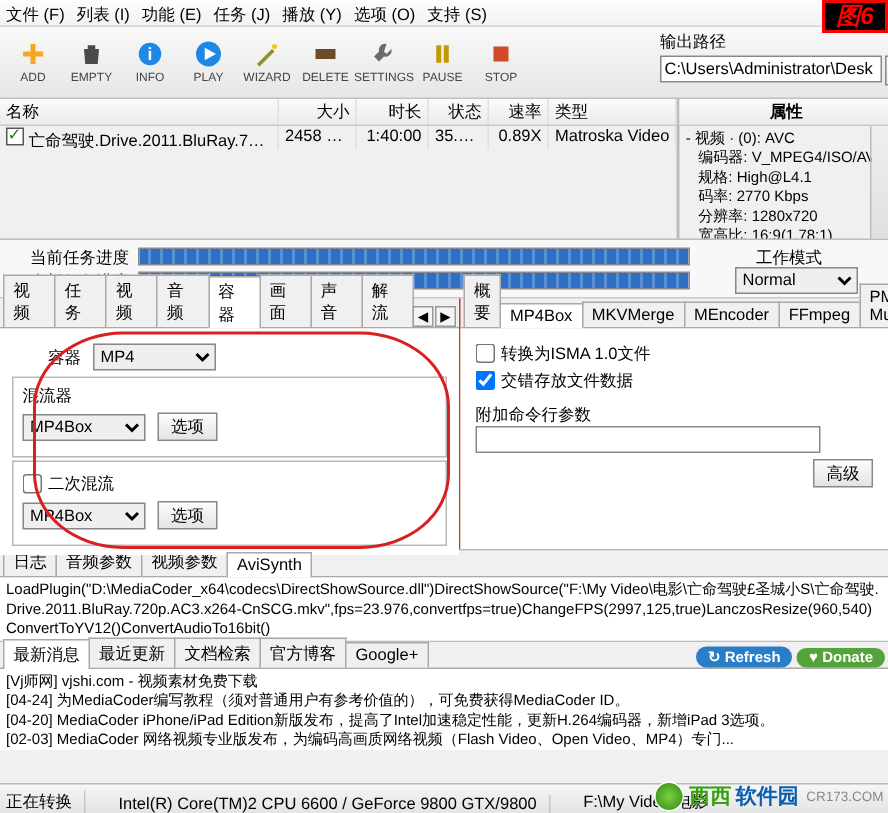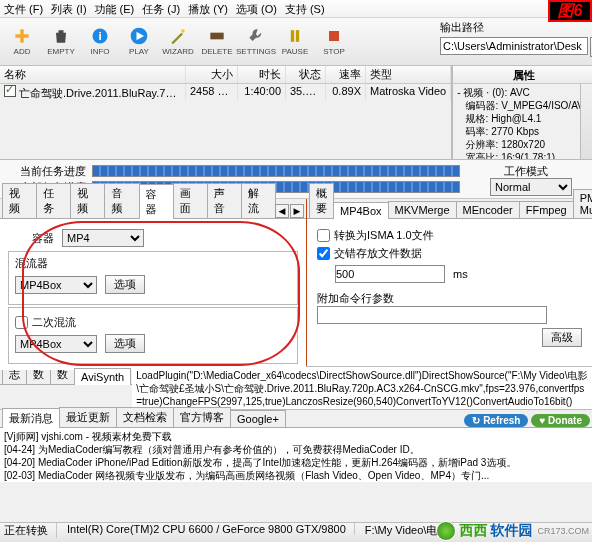--- a/index.html
+++ b/index.html
@@ -56,31 +56,31 @@
 select.small, input.small { border: 1px solid #888; font-size: 11px; height: 18px;}
 select.small { width: 82px;}
 .fieldset { border: 1px solid #b8b8b8; padding: 4px 6px 6px; margin-top: 2px;}
 .fieldset-title { font-size: 11px; margin-bottom: 2px;}
 .radio-row { display: flex; gap: 14px; font-size: 11px;}
 .btn-sm { border: 1px solid #888; background: linear-gradient(#fdfdfd,#e3e3e3); padding: 1px 8px; font-size: 11px;}
 .check-row { display: flex; align-items: center; gap: 4px; font-size: 11px; margin: 3px 0;}
 .right-panel .panel-body { padding: 6px 10px;}
 .attach-in { width: 230px; height: 18px; border: 1px solid #888;}
 .adv-btn-row { text-align: right; margin-top: 4px;}
-.log-area { display: flex; flex-direction: row; border-bottom: 1px solid #bbb;}
+.log-area { display: flex; flex-direction: column; border-bottom: 1px solid #bbb;}
 .log-tabs { display: flex; border-bottom: 1px solid #aaa; padding: 0 2px; height: 18px; align-items: flex-end;}
 .log-body { background: #fff; height: 42px; padding: 2px 4px; font-size: 10px; line-height: 13px; overflow: hidden; white-space: pre-wrap; word-break: break-all;}
 .news-area { display: flex; flex-direction: column;}
 .news-tabs { display: flex; border-bottom: 1px solid #aaa; padding: 0 2px; height: 18px; align-items: flex-end;}
 .news-tabs .spacer { flex: 1;}
 .pill { border-radius: 8px; padding: 1px 8px; color: #fff; font-size: 10px; font-weight: bold; margin-left: 3px;}
 .pill.refresh { background: #2a7ec7;}
 .pill.donate { background: #54a23a;}
 .news-body { background: #fff; height: 54px; padding: 2px 4px; font-size: 10px; line-height: 13px; overflow: hidden; white-space: pre-wrap;}
-.statusbar { position: absolute; bottom: 0; left: 0; right: 0; height: 20px; background: linear-gradient(#f6f6f6,#e4e4e4); border-top: 1px solid #bbb; display: flex; align-items: flex-start; padding: 0 4px; gap: 10px; font-size: 11px;}
+.statusbar { position: absolute; bottom: 0; left: 0; right: 0; height: 20px; background: linear-gradient(#f6f6f6,#e4e4e4); border-top: 1px solid #bbb; display: flex; align-items: flex-end; padding: 0 4px; gap: 22px; font-size: 11px;}
 .statusbar .seg { border-right: 1px solid #c5c5c5; padding-right: 8px;}
 .watermark { position: absolute; right: 3px; bottom: 1px; height: 20px; display: flex; align-items: center; gap: 3px; z-index: 60;}
 .watermark .logo { width: 20px; height: 20px; border-radius: 50%; background: radial-gradient(circle,#7bd13f,#2e8a13); border: 1px solid #fff;}
 .watermark .t1 { color: #36a10f; font-weight: bold; font-size: 14px;}
 .watermark .t2 { color: #0a5fb0; font-weight: bold; font-size: 14px;}
 .watermark .sub { color: #888; font-size: 9px; margin-left: 2px;}
 .chk { display:inline-block; width:12px; height:12px; border:1px solid #555; background:#fff; position:relative;}
 .chk.checked::after { content:'✓'; position:absolute; top:-3px; left:0; font-size:11px; color:#2b7a1c;}
 </style>
 </head>
@@ -268,24 +268,20 @@
       </div>
     <div class="panel-body">
       <div class="check-row">
         <input type="checkbox" style="">
         <span>转换为ISMA 1.0文件</span>
       </div>
       <div class="check-row">
         <input type="checkbox" checked="" style="">
         <span>交错存放文件数据</span>
       </div>
-      <div class="form-row" style="margin-left:18px;">
-        <input class="small" style="width: 110px;" value="500">
-        <span>ms</span>
-      </div>
       <div style="margin-top:8px;">附加命令行参数</div>
       <input class="attach-in" value="" style="">
       <div class="adv-btn-row"><button class="btn-sm">高级</button></div>
     </div>
   </div>
 </div>
 
 <div class="log-area">
   <div class="log-tabs" id="logtabs">
       <div class="tab">日志</div>

